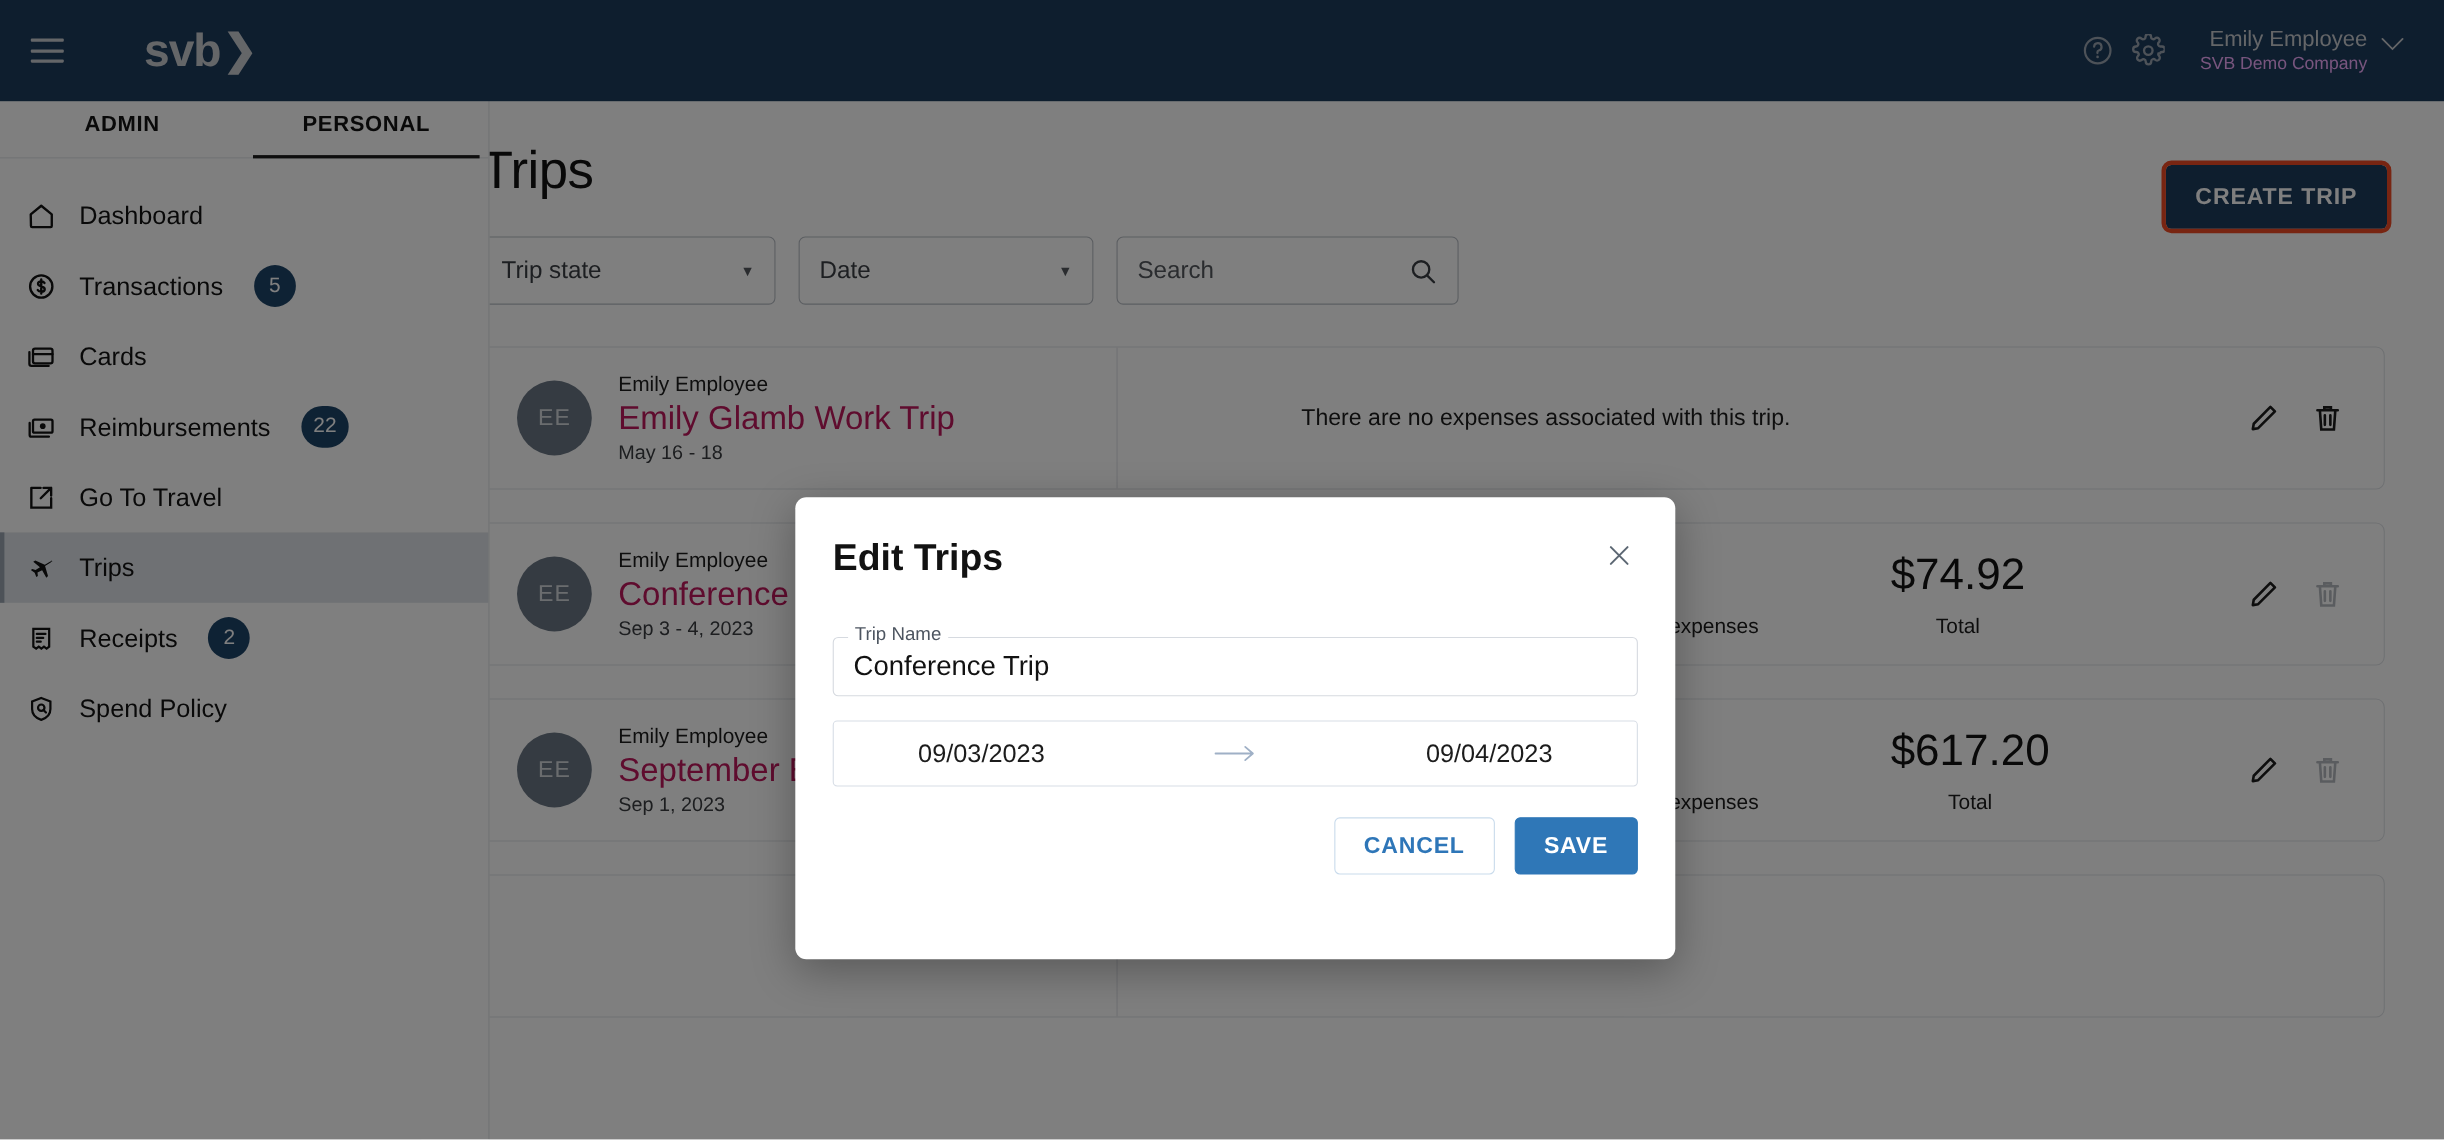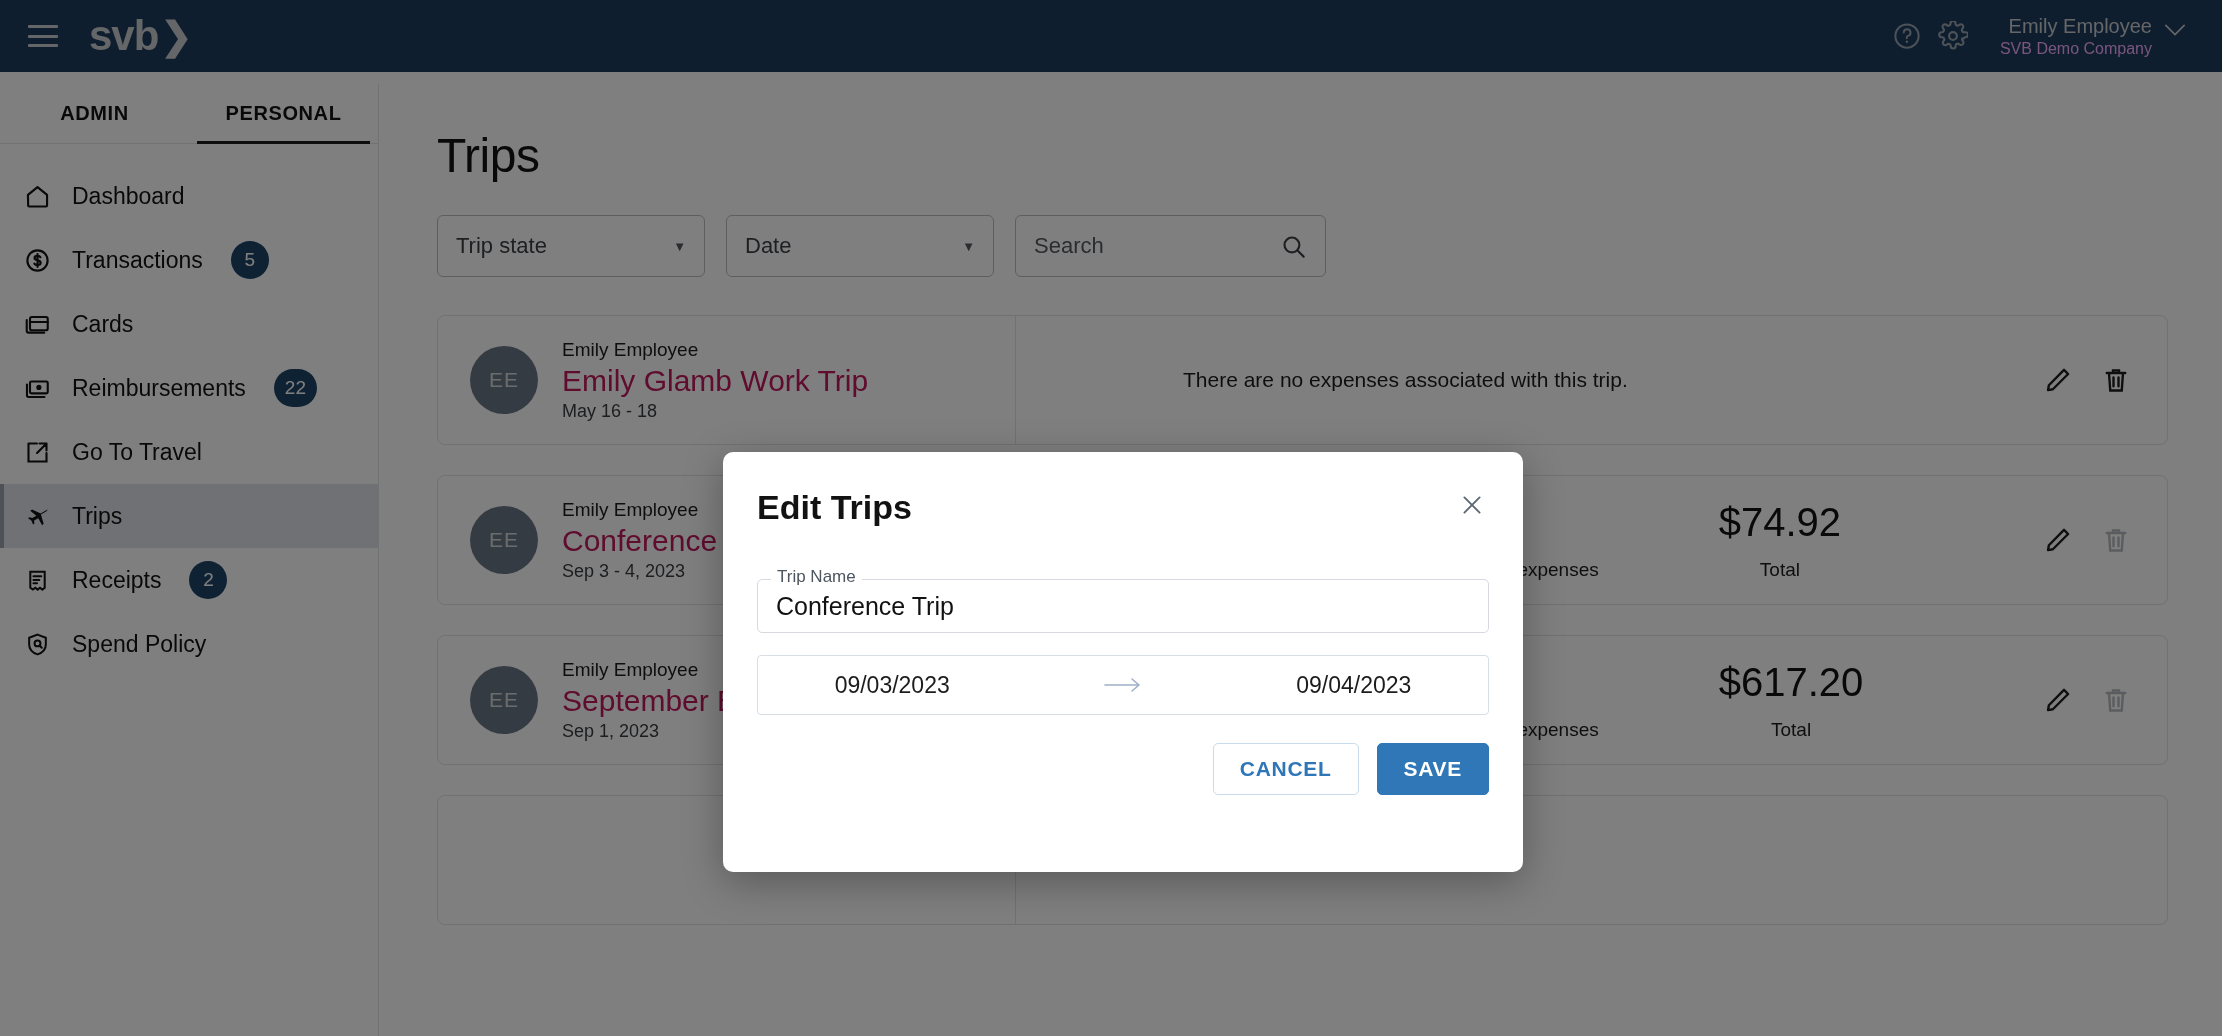--- a/index.html
+++ b/index.html
@@ -7,24 +7,25 @@
     width: 2222px; height: 1036px;
     font-family: "Liberation Sans", sans-serif;
     background: #ffffff;
     overflow: hidden;
   }
   .app { position: relative; width: 2222px; height: 1036px; }
 
   
   .topbar {
     position: absolute; top: 0; left: 0;
-    width: 2222px; height: 72px;
+    width: 2222px; height: 92px;
     background: #1d3c5c;
     display: flex; align-items: center;
     z-index: 5;
+    gap: 42px;
   }
   .hamburger {
     width: 30px; height: 22px;
     margin-left: 28px;
     display: flex; flex-direction: column; justify-content: space-between;
     cursor: pointer;
   }
   .hamburger span { display: block; height: 3px; background: #c9ccd1; border-radius: 1px; }
   .brand {
     margin-left: 31px;
@@ -51,21 +52,21 @@
     display: flex; align-items: center; gap: 12px; cursor: pointer;
   }
   .user-text { text-align: right; line-height: 1.25; }
   .user-name { color: #c9ccd1; font-size: 20px; }
   .user-org  { color: #f0abfc; font-size: 16px; }
   .caret-down { color: #c9ccd1; font-size: 18px; margin-top: -10px; }
 
   
   .sidebar {
     position: absolute; top: 84px; left: 0;
-    width: 379px; height: 952px;
+    width: 445px; height: 952px;
     background: #ffffff;
     border-right: 1px solid #e2e5e8;
     z-index: 2;
   }
   .seg-tabs { display: flex; height: 60px; border-bottom: 1px solid #e2e5e8; }
   .seg-tab {
     flex: 1; display: flex; align-items: center; justify-content: center;
     font-size: 20px; font-weight: 700; letter-spacing: 0.6px;
     color: #121212; cursor: pointer; position: relative;
   }
@@ -476,20 +477,21 @@
       </div>
 
       <div class="card">
         <div class="card-left"></div>
         <div class="card-right"></div>
       </div>
 
     </div>
   </div>
 
+  <button class="create-btn">CREATE TRIP</button>
 
   <div class="backdrop"></div>
 
   <div class="modal">
     <div class="modal-head">
       <div class="modal-title">Edit Trips</div>
       <div class="modal-close">
         <svg width="26" height="26" viewBox="0 0 24 24" fill="none" stroke="currentColor" stroke-width="1.7" stroke-linecap="round">
           <path d="M5 5l14 14M19 5L5 19"></path>
         </svg>

